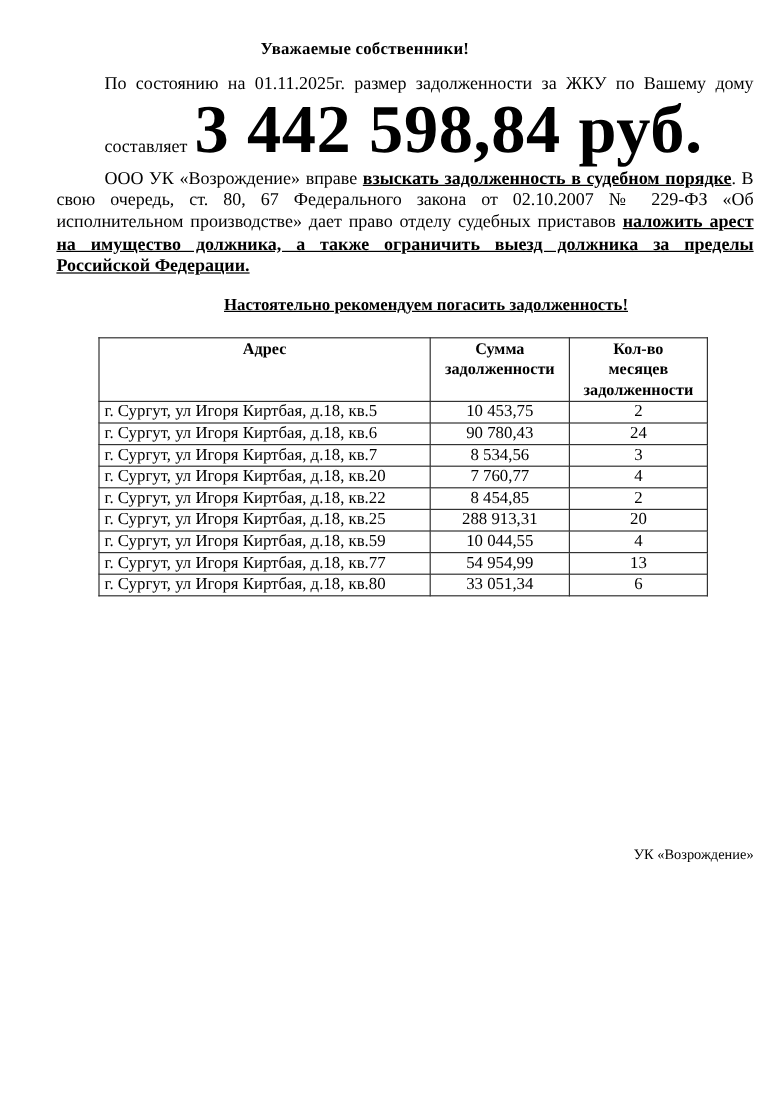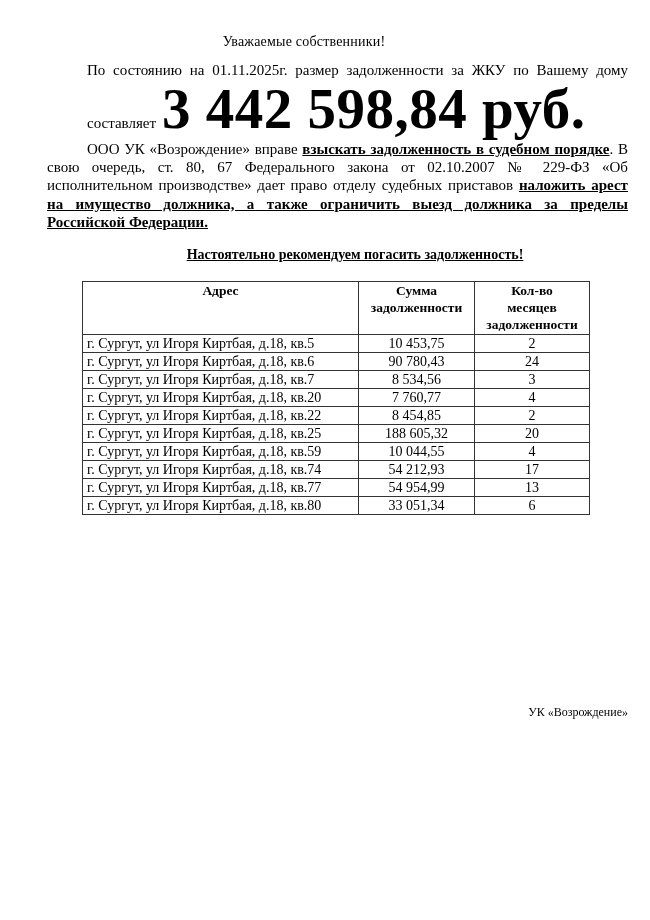--- a/index.html
+++ b/index.html
@@ -3,21 +3,21 @@
 <meta charset="utf-8">
 <style>
   html, body { margin: 0; padding: 0; background: #ffffff; }
   body {
     width: 650px; height: 920px; position: relative; overflow: hidden;
     font-family: "Liberation Serif", "DejaVu Serif", serif;
     color: #000;
   }
   .greeting {
     position: absolute; top: 34px; left: 0; width: 608px;
-    text-align: center; font-weight: normal; font-size: 14px;
+    text-align: center; font-weight: bold; font-size: 14px;
     letter-spacing: 0.2px;
   }
   .intro {
     position: absolute; top: 62px; left: 47px; width: 581px;
     font-size: 15px; text-indent: 40px; text-align: justify;
     text-align-last: justify; white-space: nowrap;
   }
   .amount-line {
     position: absolute; top: 80px; left: 47px; width: 581px;
     height: 58px; white-space: nowrap; margin-left: 40px;
@@ -102,32 +102,27 @@
         <td class="sum">7 760,77</td>
         <td class="months">4</td>
       </tr>
     <tr>
         <td class="addr">г. Сургут, ул Игоря Киртбая, д.18, кв.22</td>
         <td class="sum">8 454,85</td>
         <td class="months">2</td>
       </tr>
     <tr>
         <td class="addr">г. Сургут, ул Игоря Киртбая, д.18, кв.25</td>
-        <td class="sum">188 605,32</td>
+        <td class="sum">288 913,31</td>
         <td class="months">20</td>
       </tr>
     <tr>
         <td class="addr">г. Сургут, ул Игоря Киртбая, д.18, кв.59</td>
         <td class="sum">10 044,55</td>
         <td class="months">4</td>
-      </tr>
-    <tr>
-        <td class="addr">г. Сургут, ул Игоря Киртбая, д.18, кв.74</td>
-        <td class="sum">54 212,93</td>
-        <td class="months">17</td>
       </tr>
     <tr>
         <td class="addr">г. Сургут, ул Игоря Киртбая, д.18, кв.77</td>
         <td class="sum">54 954,99</td>
         <td class="months">13</td>
       </tr>
     <tr>
         <td class="addr">г. Сургут, ул Игоря Киртбая, д.18, кв.80</td>
         <td class="sum">33 051,34</td>
         <td class="months">6</td>

